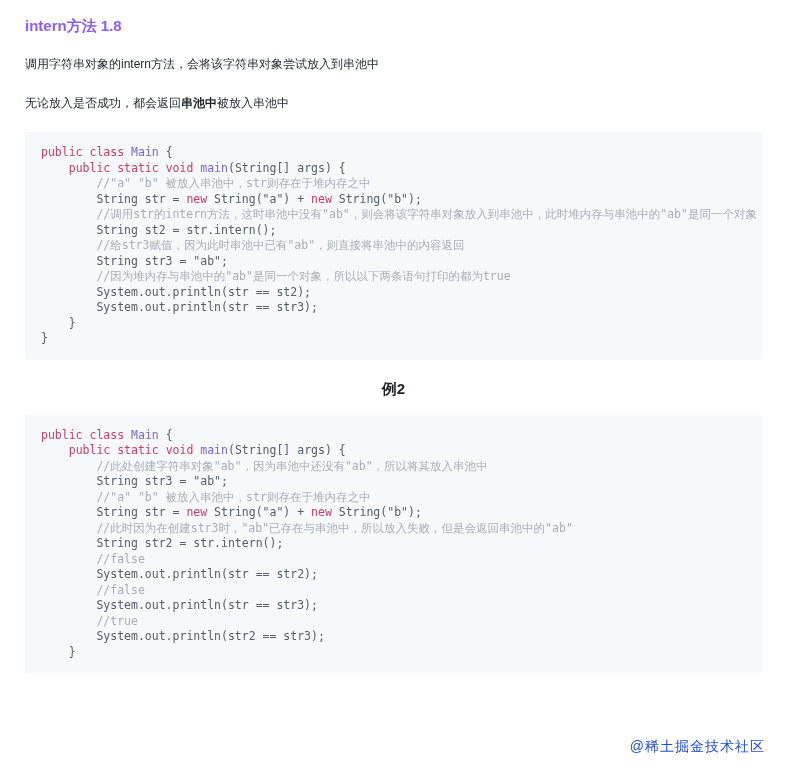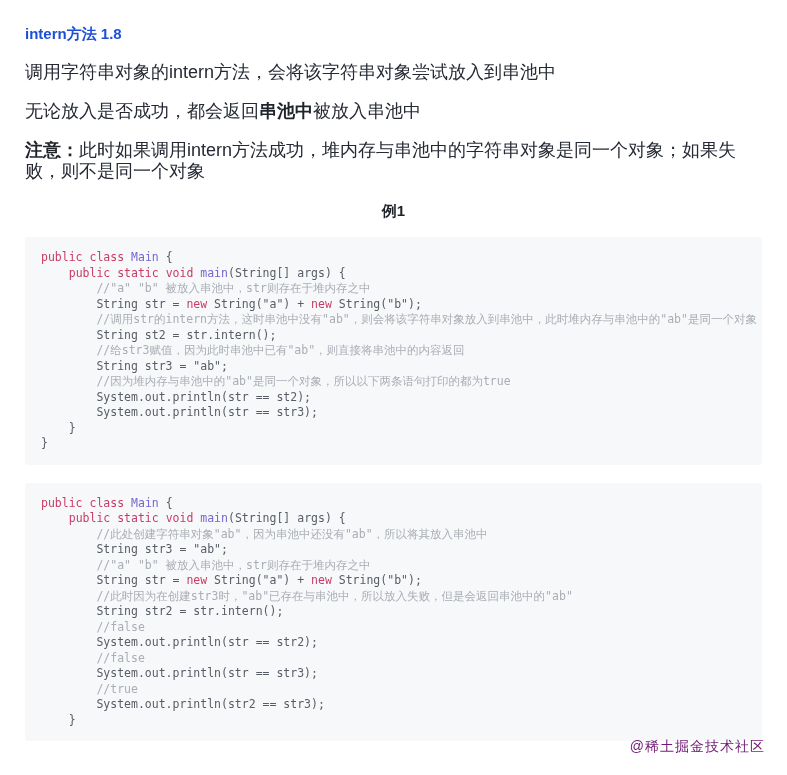--- a/index.html
+++ b/index.html
@@ -9,26 +9,26 @@
     background: #ffffff;
     font-family: "Liberation Sans", "DejaVu Sans", sans-serif;
     color: #252933;
     overflow: hidden;
   }
   .page { padding: 8px 25px 0 25px; }
 
   .section-title {
     font-size: 15px;
     font-weight: 700;
-    color: #1d4ed8;
+    color: #8b5cf6;
     line-height: 20px;
-    margin: 16px 0 13px 0;
+    margin: 8px 0 13px 0;
   }
   .para {
-    font-size: 18px;
+    font-size: 12px;
     line-height: 21px;
     margin: 18px 0;
     color: #252933;
   }
   ul.bullets {
     margin: 15px 0 15px 0;
     padding-left: 26px;
   }
   ul.bullets li {
     font-size: 14px;
@@ -59,41 +59,40 @@
   .tok-pl { color: #575c66; }
   .tok-kw { color: #c83c64; }
   .tok-fn { color: #7864d2; }
   .tok-cm { color: #a9adb5; }
 
   .watermark {
     position: absolute;
     right: 22px;
     bottom: 19px;
     font-size: 14px;
-    color: #701a75;
+    color: #1d4ed8;
     letter-spacing: 1px;
     pointer-events: none;
   }
 </style>
 </head>
 <body>
 
 <div class="page">
 
   <h3 class="section-title">intern方法 1.8</h3>
 
   <p class="para">调用字符串对象的intern方法，会将该字符串对象尝试放入到串池中</p>
 
 
   <p class="para"><span>无论放入是否成功，都会返回</span><strong>串池中</strong><span>被放入串池中</span></p>
 
-  <p class="para note-para"><strong>注意：</strong><span>此时如果调用intern方法成功，堆内存与串池中的字符串对象是同一个对象；如果失败，则不是同一个对象</span></p>
 
-  <h4 class="example-heading">例1</h4>
 
   <pre class="code"><div class="code-line"><span class="tok-kw">public class</span><span class="tok-pl"> </span><span class="tok-fn">Main</span><span class="tok-pl"> {</span></div><div class="code-line"><span class="tok-pl">    </span><span class="tok-kw">public static void</span><span class="tok-pl"> </span><span class="tok-fn">main</span><span class="tok-pl">(String[] args) {</span></div><div class="code-line"><span class="tok-cm">        //"a" "b" 被放入串池中，str则存在于堆内存之中</span></div><div class="code-line"><span class="tok-pl">        String str = </span><span class="tok-kw">new</span><span class="tok-pl"> String("a") + </span><span class="tok-kw">new</span><span class="tok-pl"> String("b");</span></div><div class="code-line"><span class="tok-cm">        //调用str的intern方法，这时串池中没有"ab"，则会将该字符串对象放入到串池中，此时堆内存与串池中的"ab"是同一个对象</span></div><div class="code-line"><span class="tok-pl">        String st2 = str.intern();</span></div><div class="code-line"><span class="tok-cm">        //给str3赋值，因为此时串池中已有"ab"，则直接将串池中的内容返回</span></div><div class="code-line"><span class="tok-pl">        String str3 = "ab";</span></div><div class="code-line"><span class="tok-cm">        //因为堆内存与串池中的"ab"是同一个对象，所以以下两条语句打印的都为true</span></div><div class="code-line"><span class="tok-pl">        System.out.println(str == st2);</span></div><div class="code-line"><span class="tok-pl">        System.out.println(str == str3);</span></div><div class="code-line"><span class="tok-pl">    }</span></div><div class="code-line"><span class="tok-pl">}</span></div></pre>
 
+  <h4 class="example-heading">例2</h4>
 
   <pre class="code"><div class="code-line"><span class="tok-kw">public class</span><span class="tok-pl"> </span><span class="tok-fn">Main</span><span class="tok-pl"> {</span></div><div class="code-line"><span class="tok-pl">    </span><span class="tok-kw">public static void</span><span class="tok-pl"> </span><span class="tok-fn">main</span><span class="tok-pl">(String[] args) {</span></div><div class="code-line"><span class="tok-cm">        //此处创建字符串对象"ab"，因为串池中还没有"ab"，所以将其放入串池中</span></div><div class="code-line"><span class="tok-pl">        String str3 = "ab";</span></div><div class="code-line"><span class="tok-cm">        //"a" "b" 被放入串池中，str则存在于堆内存之中</span></div><div class="code-line"><span class="tok-pl">        String str = </span><span class="tok-kw">new</span><span class="tok-pl"> String("a") + </span><span class="tok-kw">new</span><span class="tok-pl"> String("b");</span></div><div class="code-line"><span class="tok-cm">        //此时因为在创建str3时，"ab"已存在与串池中，所以放入失败，但是会返回串池中的"ab"</span></div><div class="code-line"><span class="tok-pl">        String str2 = str.intern();</span></div><div class="code-line"><span class="tok-cm">        //false</span></div><div class="code-line"><span class="tok-pl">        System.out.println(str == str2);</span></div><div class="code-line"><span class="tok-cm">        //false</span></div><div class="code-line"><span class="tok-pl">        System.out.println(str == str3);</span></div><div class="code-line"><span class="tok-cm">        //true</span></div><div class="code-line"><span class="tok-pl">        System.out.println(str2 == str3);</span></div><div class="code-line"><span class="tok-pl">    }</span></div></pre>
 
 </div>
 
 <div class="watermark">@稀土掘金技术社区</div>
 
 </body></html>

